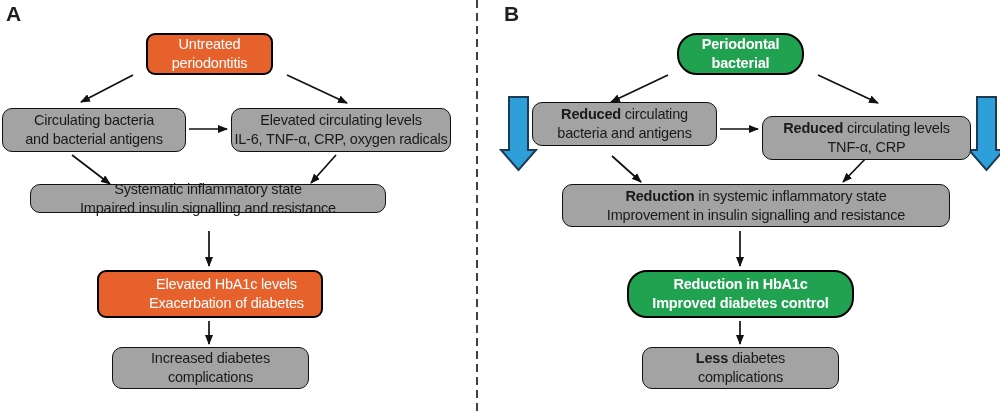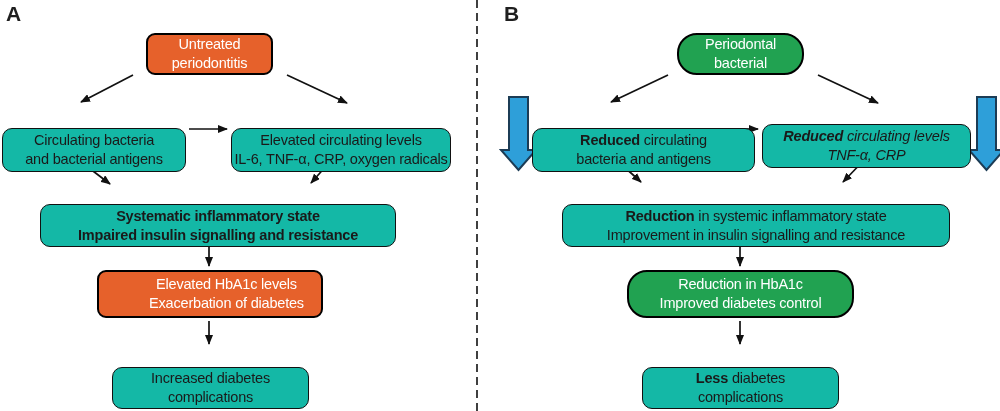--- a/index.html
+++ b/index.html
@@ -32,36 +32,36 @@
     flex-direction: column;
     align-items: center;
     justify-content: center;
     text-align: center;
     font-size: 14.5px;
     line-height: 19px;
     letter-spacing: -0.2px;
     border-radius: 10px;
   }
   .box.white {
-    background: #14b8a6;
+    background: #a3a3a3;
     border: 1.6px solid #111111;
     color: #1a1a1a;
-    margin-top: 20px;
   }
   .box.orange {
     background: var(--orange, #e6612b);
     border: 2.2px solid #000000;
     color: #ffffff;
     border-radius: 9px;
   }
   .box.green {
     background: var(--green, #21a251);
     border: 2.2px solid #000000;
     color: #ffffff;
     border-radius: 20px;
+    font-weight: bold;
   }
   .ln { white-space: nowrap; }
   .ln b { font-weight: bold; }
 </style>
 </head>
 <body>
 
 <div class="canvas">
 
   <svg class="layer" viewBox="0 0 1000 411">
@@ -108,46 +108,46 @@
   <div class="box white" style="left:2px; top:108px; width:184px; height:44px;">
     <div class="ln">Circulating bacteria</div>
     <div class="ln">and bacterial antigens</div>
   </div>
 
   <div class="box white" style="left:231px; top:108px; width:220px; height:44px;">
     <div class="ln">Elevated circulating levels</div>
     <div class="ln">IL-6, TNF-α, CRP, oxygen radicals</div>
   </div>
 
-  <div class="box white" style="left:40px; top:184px; width:356px; height:43px;font-weight:bold;">
+  <div class="box white" style="left:30px; top:184px; width:356px; height:29px;">
     <div class="ln">Systematic inflammatory state</div>
     <div class="ln">Impaired insulin signalling and resistance</div>
   </div>
 
   <div class="box orange" style="left:97px; top:270px; width:226px; height:48px;padding-left:33px;">
     <div class="ln">Elevated HbA1c levels</div>
     <div class="ln">Exacerbation of diabetes</div>
   </div>
 
   <div class="box white" style="left:112px; top:347px; width:197px; height:42px;">
     <div class="ln">Increased diabetes</div>
     <div class="ln">complications</div>
   </div>
 
   <div class="box green" style="left:677px; top:33px; width:127px; height:42px;">
     <div class="ln">Periodontal</div>
     <div class="ln">bacterial</div>
   </div>
 
-  <div class="box white" style="left:532px; top:108px; width:223px; height:44px;">
+  <div class="box white" style="left:532px; top:102px; width:185px; height:44px;">
     <div class="ln"><b>Reduced</b><span> circulating</span></div>
     <div class="ln">bacteria and antigens</div>
   </div>
 
-  <div class="box white" style="left:762px; top:104px; width:209px; height:44px;font-style:italic;">
+  <div class="box white" style="left:762px; top:116px; width:209px; height:44px;">
     <div class="ln"><b>Reduced</b><span> circulating levels</span></div>
     <div class="ln">TNF-α, CRP</div>
   </div>
 
   <div class="box white" style="left:562px; top:184px; width:388px; height:43px;">
     <div class="ln"><b>Reduction</b><span> in systemic inflammatory state</span></div>
     <div class="ln">Improvement in insulin signalling and resistance</div>
   </div>
 
   <div class="box green" style="left:627px; top:270px; width:227px; height:48px;">

